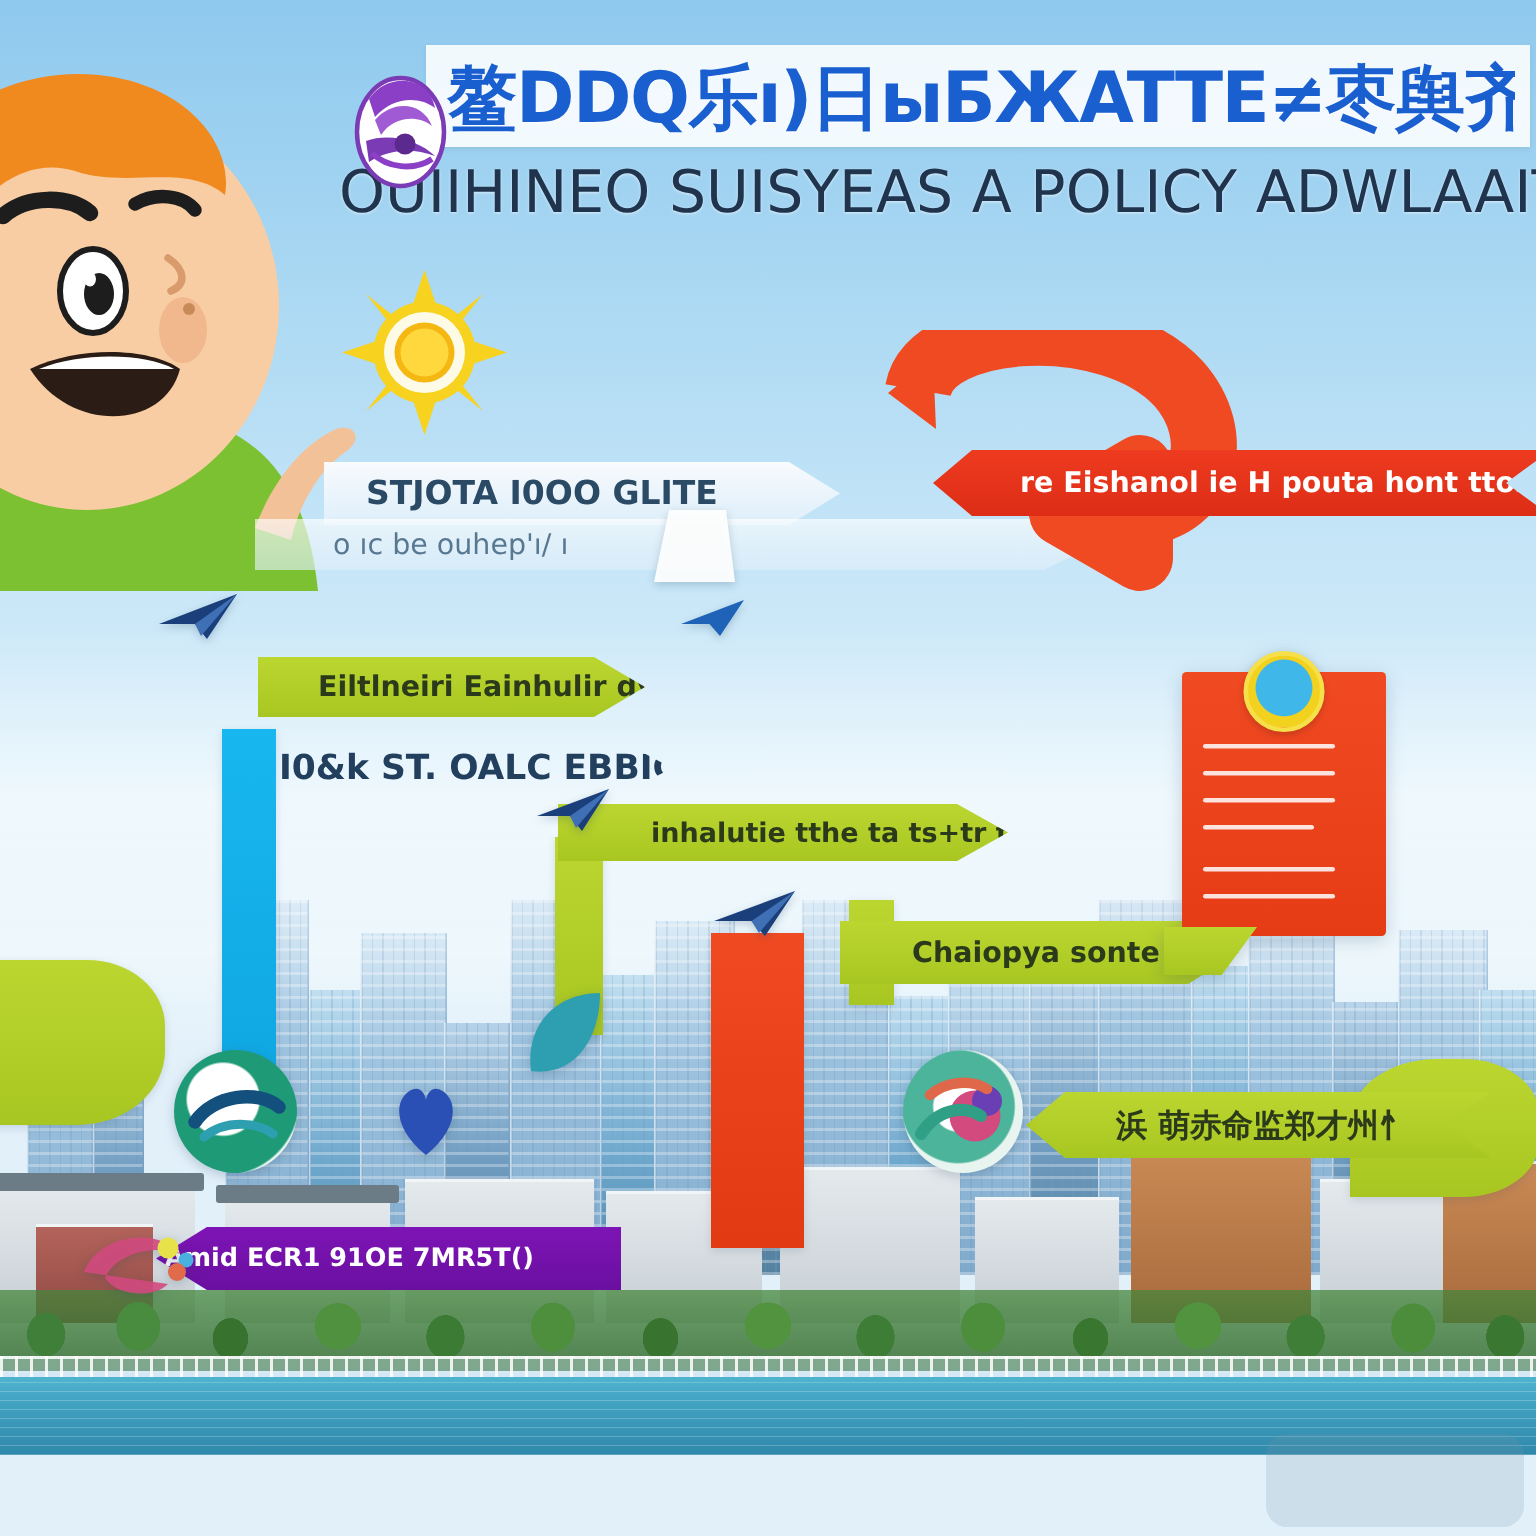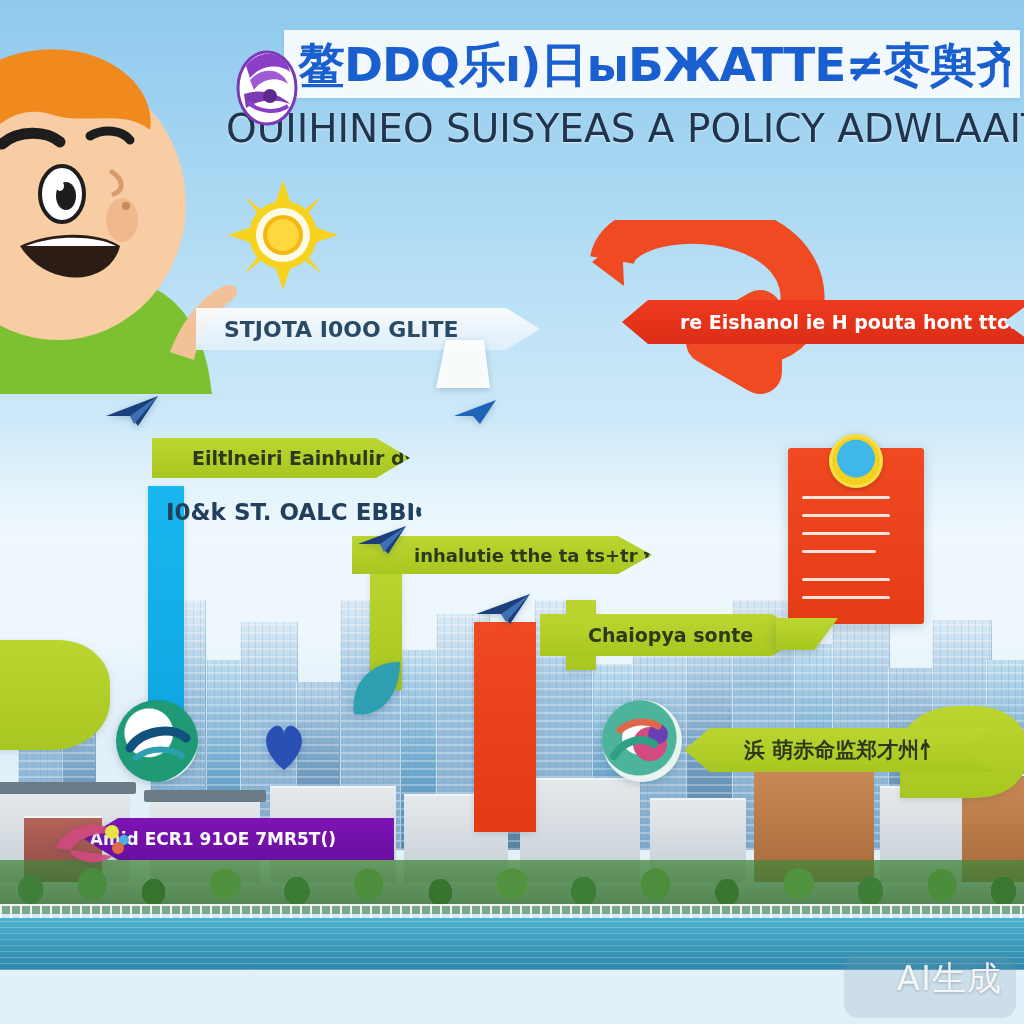--- a/index.html
+++ b/index.html
@@ -136,21 +136,21 @@
   .ribbon {
     position:absolute;
     display:flex; align-items:center;
     padding-left:52px;
     font-family:"DejaVu Sans", sans-serif;
     font-weight:bold;
     white-space:nowrap;
     overflow:hidden;
     filter:drop-shadow(0 2px 3px rgba(40,70,100,.18));
   }
-  .ribbon.right-arrow { clip-path:polygon(0 0, calc(100% - 34px) 0, 100% 50%, calc(100% - 34px) 100%, 0 100%); }
+  .ribbon.right-arrow { clip-path:polygon(0 0, calc(100% - 34px) 0, 100% 50%, calc(100% - 34px) 100%, 0 100%);margin-left:20px; }
   .ribbon.left-notch  { clip-path:polygon(26px 0, 100% 0, calc(100% - 30px) 50%, 100% 100%, 26px 100%, 0 50%); }
 
   .rb-green  { background:linear-gradient(180deg,#bcd630 0%, #a8c621 100%); color:#2b3a1a; }
   .rb-red    { background:linear-gradient(180deg,#ee3b20 0%, #dd2d16 100%); color:#ffffff; }
   .rb-purple { background:linear-gradient(180deg,#7d14b5 0%, #6a0fa0 100%); color:#ffffff; }
   .rb-white  { background:linear-gradient(180deg,rgba(255,255,255,.92),rgba(226,242,252,.92)); color:#2a4a66; }
 
   
   .vbar { position:absolute; filter:drop-shadow(0 2px 3px rgba(40,70,100,.15)); }
   .vbar.cyan  { background:linear-gradient(180deg,#18b7f0 0%, #0fa6e2 100%); }
@@ -324,20 +324,23 @@
   <div class="vbar cyan" style="left:148px; top:486px; width:36px; height:250px;"></div>
   <div class="vbar green" style="left:370px; top:558px; width:32px; height:132px;"></div>
   <div class="vbar red" style="left:474px; top:622px; width:62px; height:210px;"></div>
   <div class="vbar green" style="left:566px; top:600px; width:30px; height:70px;"></div>
   <div class="vbar green" style="left:-20px; top:640px; width:130px; height:110px; border-radius:0 40% 45% 0;"></div>
   <div class="vbar green" style="left:900px; top:706px; width:126px; height:92px; border-radius:46% 40% 40% 0;"></div>
 
   <div class="ribbon rb-white right-arrow" style="left:196px; top:308px; width:344px; height:42px; font-size:22px; padding-left:28px;">
     <span>STJOTA I0OO GLITE</span>
   </div>
+  <div class="ribbon rb-white right-arrow" style="left:150px; top:346px; width:560px; height:34px; font-size:19px; font-weight:normal; padding-left:52px; opacity:.7;">
+    <span>o ıc bе ouhep'ı/ ı</span>
+  </div>
 
   <div style="position:absolute; left:590px; top:220px; width:300px; height:200px;">
     <svg width="300" height="200" viewBox="0 0 300 200">
       <path d="M22 40 C 30 -6, 150 -14, 196 36 C 226 70, 214 118, 170 122 L 170 92 L 118 122 L 170 152 L 170 122" fill="none" stroke="#f04a22" stroke-width="44" stroke-linejoin="round"></path>
       <polygon points="32,18 2,42 34,66" fill="#f04a22"></polygon>
     </svg>
   </div>
 
   <div class="ribbon rb-red left-notch" style="left:622px; top:300px; width:412px; height:44px; font-size:19px; padding-left:58px;">
     <span>re Eishanol ie H pouta hont ttos micmrE</span>
@@ -439,15 +442,14 @@
       </svg>
   </div>
 
   <div class="paper" style="left:432px; top:336px; width:62px; height:56px;">
     <svg width="62" height="56" viewBox="0 0 62 56">
         <path d="M14 4 L52 4 L58 52 L4 52 Z" fill="#ffffff" opacity=".93"></path>
       </svg>
   </div>
 
   <div class="wm-plate"></div>
-  <div class="watermark">AI生成</div>
 
 </div>
 
 </body></html>

